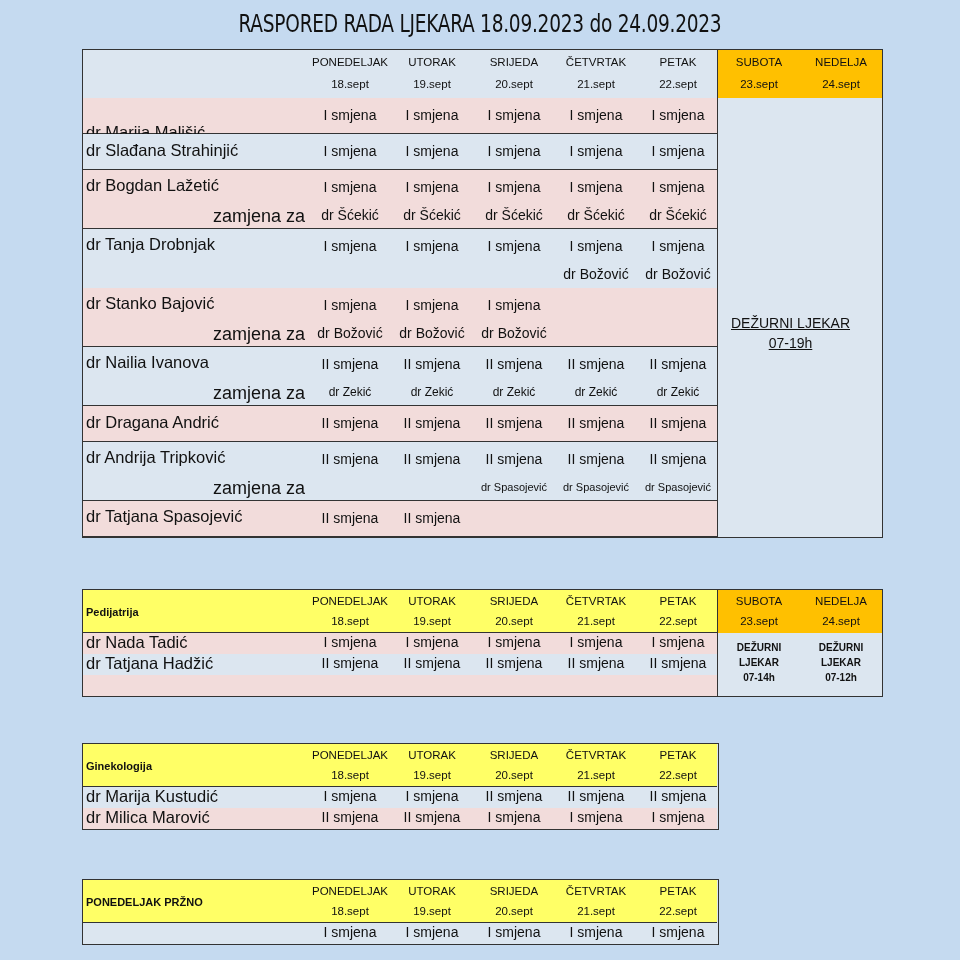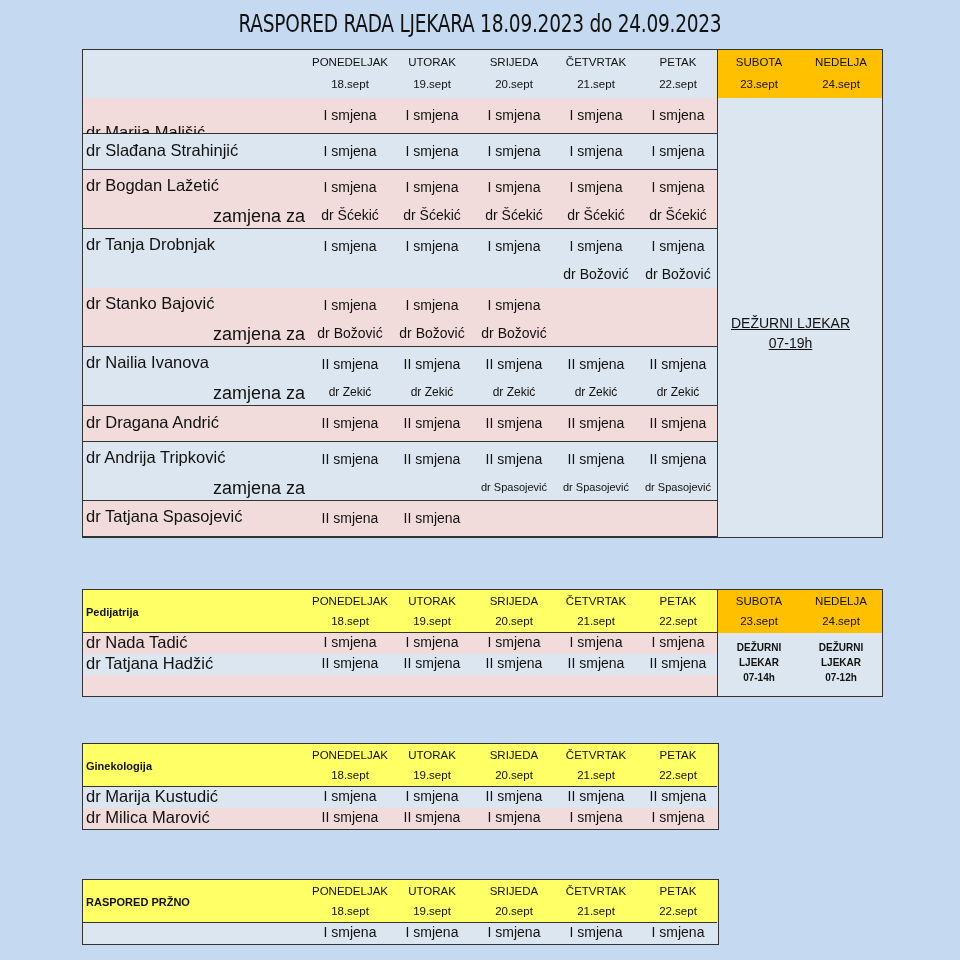--- a/index.html
+++ b/index.html
@@ -309,21 +309,21 @@
         <div class="cell" style="left:308px;top:1px;">II smjena</div>
         <div class="cell" style="left:390px;top:1px;">I smjena</div>
         <div class="cell" style="left:472px;top:1px;">I smjena</div>
         <div class="cell" style="left:554px;top:1px;">I smjena</div>
       </div>
     </div>
 </div>
 
 <div class="tbl" style="top:879px;width:637px;height:66px;">
   <div class="hdr" style="width:634px;height:43px;">
-    <div class="sec" style="height:43px;">RASPORED PRŽNO</div>
+    <div class="sec" style="height:43px;">PONEDELJAK PRŽNO</div>
   </div>
   <div id="prz-hdr">
       <div class="hcell" style="left:226px;width:82px;height:43px;">
         <div class="d1" style="top:5px">PONEDELJAK</div>
         <div class="d2" style="top:25px">18.sept</div>
       </div>
       <div class="hcell" style="left:308px;width:82px;height:43px;">
         <div class="d1" style="top:5px">UTORAK</div>
         <div class="d2" style="top:25px">19.sept</div>
       </div>

